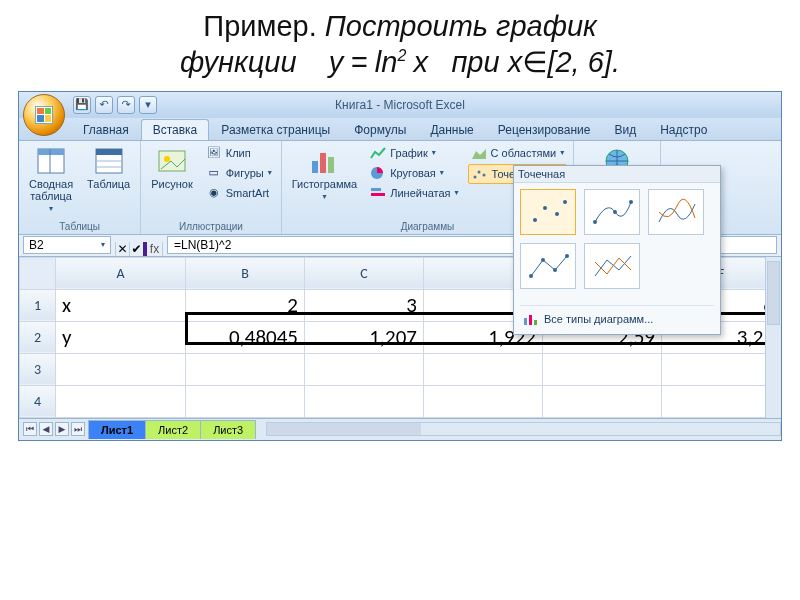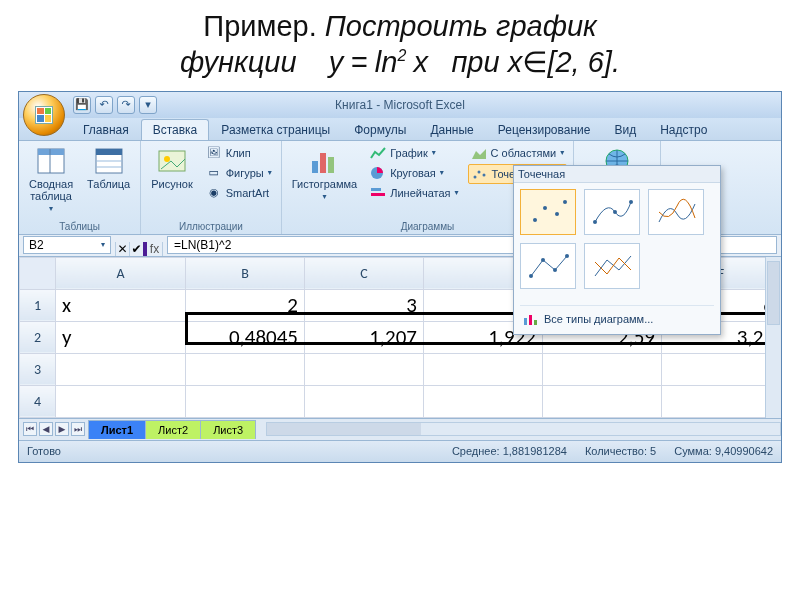--- a/index.html
+++ b/index.html
@@ -411,21 +411,14 @@
       <span>◀</span>
       <span>▶</span>
       <span>⏭</span>
     </div>
     <div class="stab active">Лист1</div>
     <div class="stab">Лист2</div>
     <div class="stab">Лист3</div>
     <div class="hsb"></div>
   </div>
 
-  <div class="status">
-    <span>Готово</span>
-    <span class="sp"></span>
-    <span>Среднее: 1,881981284</span>
-    <span>Количество: 5</span>
-    <span>Сумма: 9,40990642</span>
-  </div>
 
 </div>
 
 </body></html>

